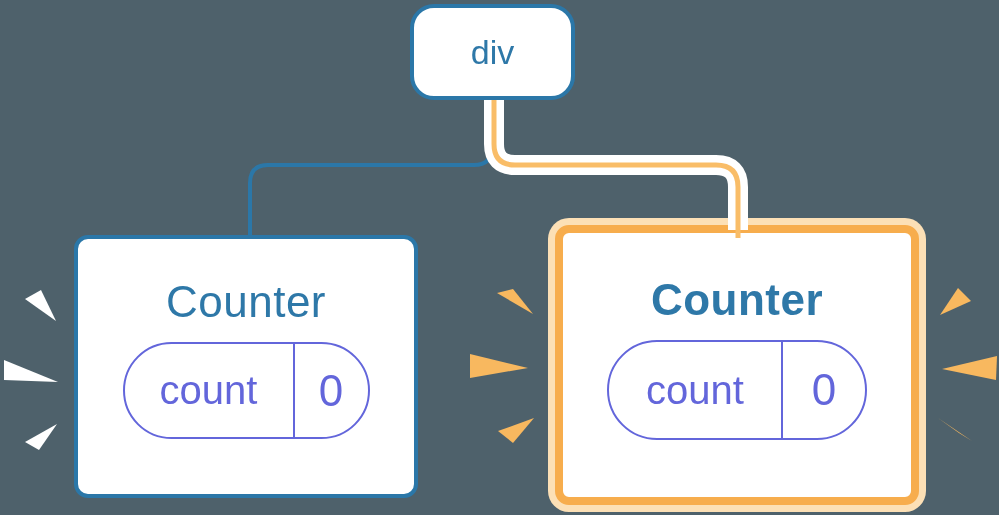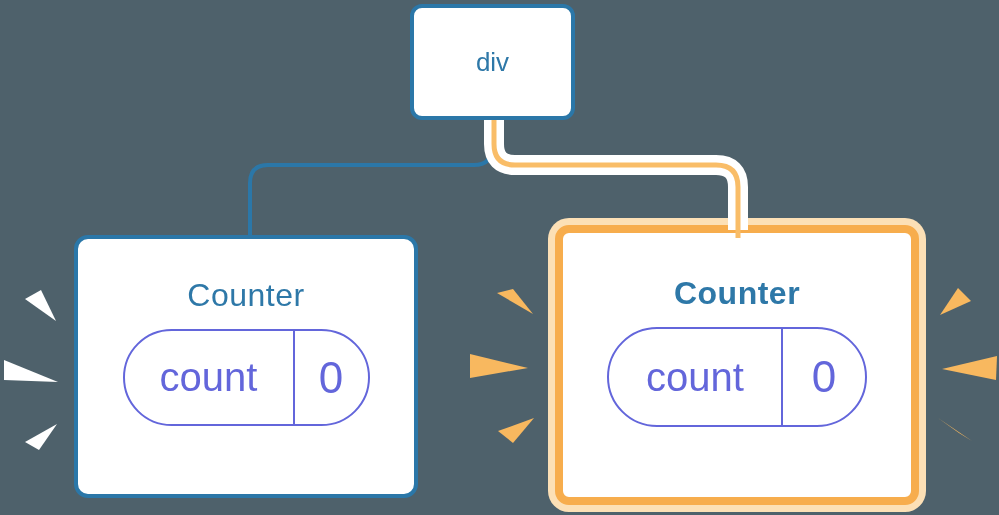--- a/index.html
+++ b/index.html
@@ -29,47 +29,47 @@
     z-index: 2; pointer-events: none;
   }
   .conn-blue   { fill: none; stroke: var(--blue-border); stroke-width: 4; }
   .conn-casing { fill: none; stroke: var(--white); stroke-width: 20; }
   .conn-orange { fill: none; stroke: var(--orange-line); stroke-width: 5; }
   .spark-white  { fill: var(--spark-left); }
   .spark-orange { fill: var(--spark-orange); }
 
   
   .node-div {
-    position: absolute; left: 410px; top: 4px; width: 165px; height: 116px;
+    position: absolute; left: 410px; top: 4px; width: 165px; height: 96px;
     background: var(--white);
     border: 4px solid var(--blue-border);
-    border-radius: 12px;
+    border-radius: 24px;
     display: flex; align-items: center; justify-content: center;
-    font-size: 26px; color: var(--blue-text);
+    font-size: 34px; color: var(--blue-text);
     z-index: 3;
   }
 
   
   .counter {
     position: absolute; background: var(--white); z-index: 1;
     display: flex; flex-direction: column; align-items: center;
   }
   .counter-left {
     left: 74px; top: 235px; width: 344px; height: 263px;
     border: 4px solid var(--blue-border); border-radius: 14px;
     padding-top: 38px;
   }
   .counter-right {
     left: 555px; top: 225px; width: 364px; height: 280px;
     border: 8px solid var(--orange-border); border-radius: 14px;
     box-shadow: 0 0 0 7px var(--orange-casing);
     padding-top: 42px;
   }
   .counter-title {
-    font-size: 32px; font-weight: 500; color: var(--blue-text);
+    font-size: 44px; font-weight: 500; color: var(--blue-text);
     letter-spacing: 0.5px;
   }
   .counter-right .counter-title { font-weight: 700; }
 
   .state-pill {
     display: flex; align-items: stretch; margin-top: 15px;
     border: 2px solid var(--purple); border-radius: 999px;
     background: var(--white); color: var(--purple);
   }
   .counter-left  .state-pill { width: 247px; height: 97px; }

